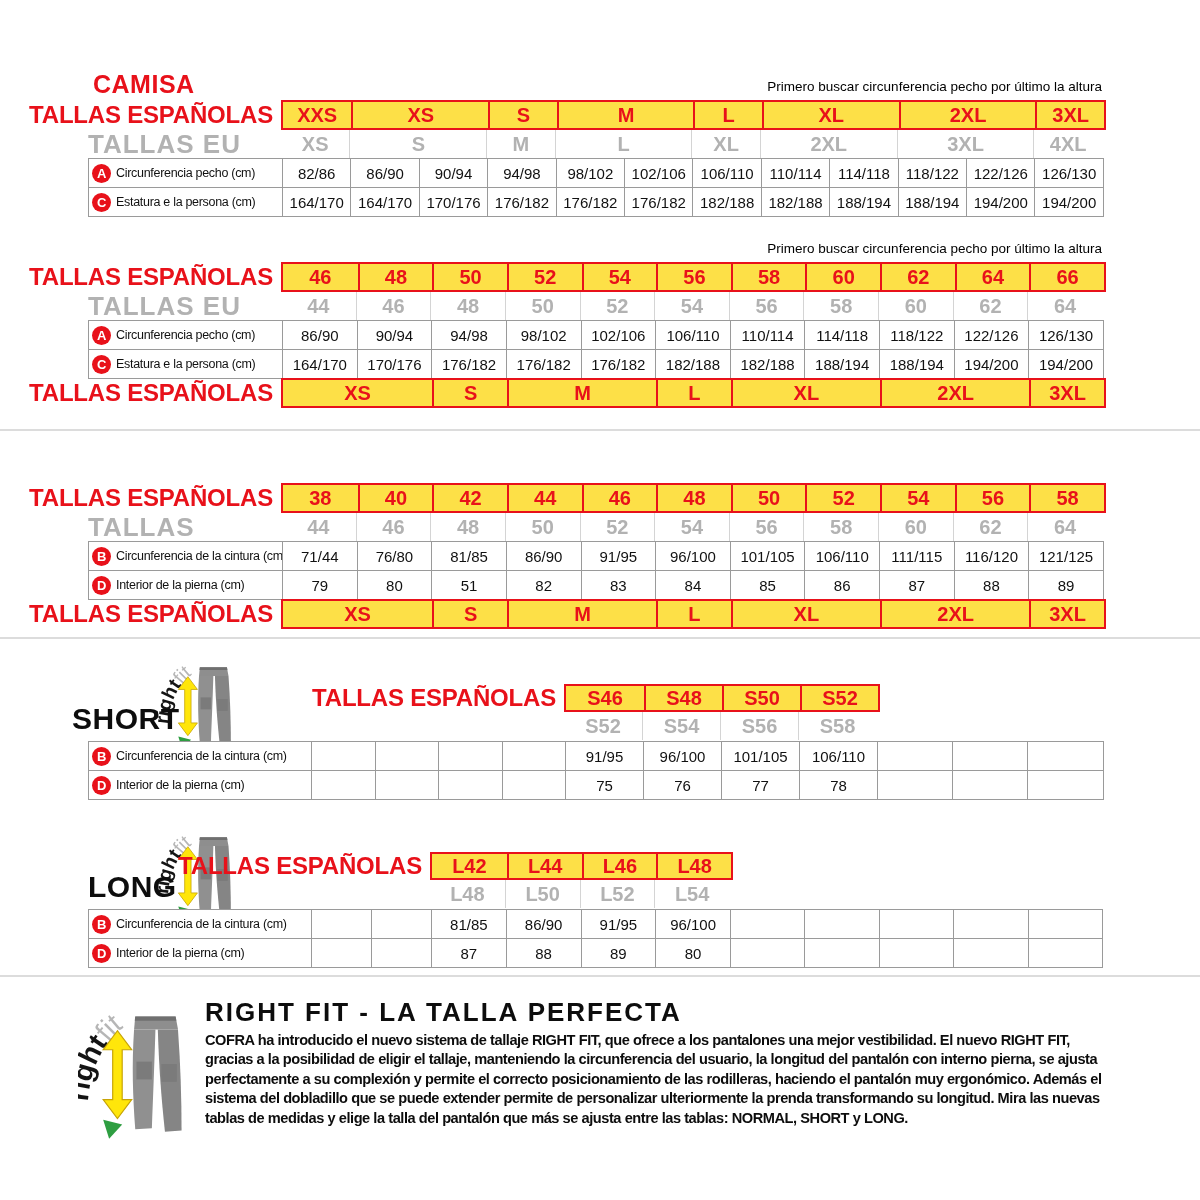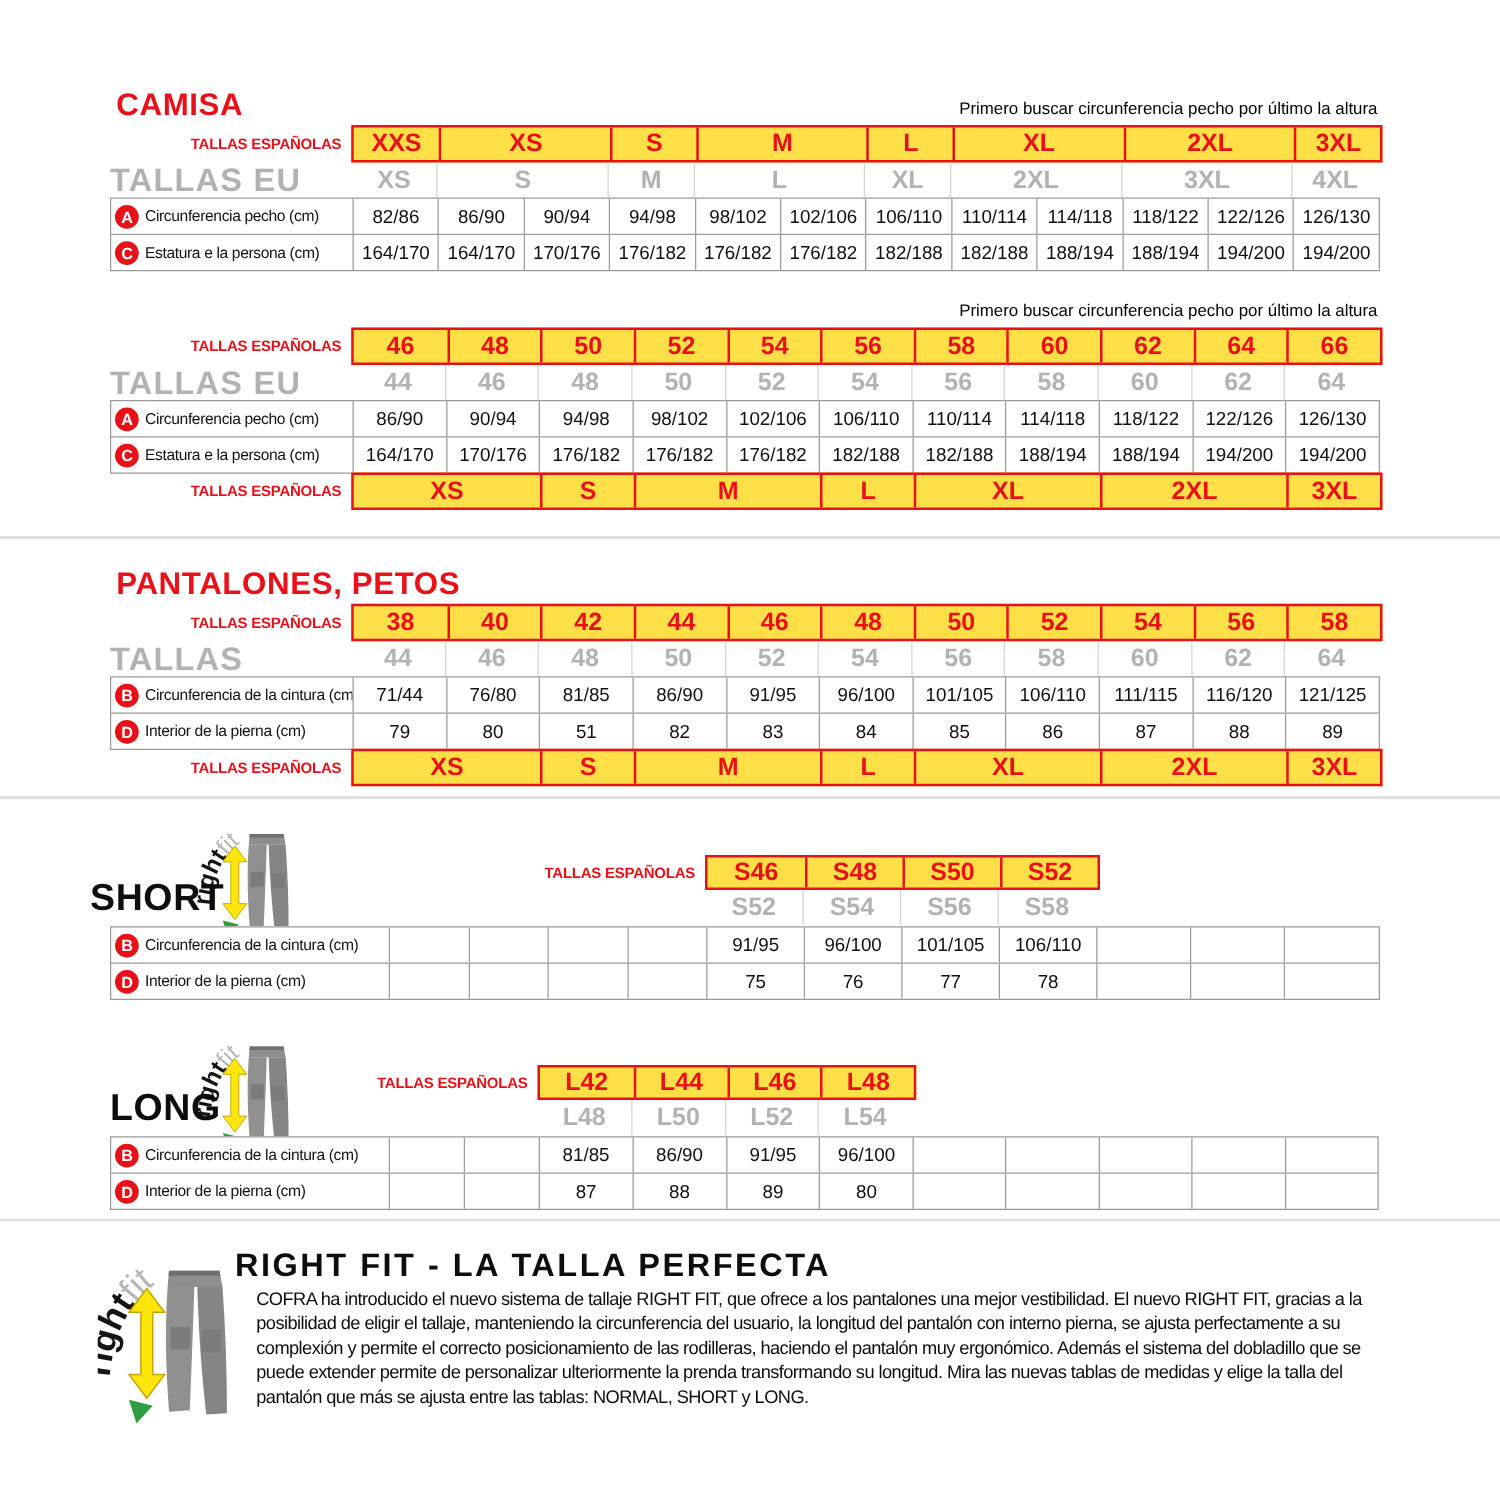--- a/index.html
+++ b/index.html
@@ -16,21 +16,21 @@
   .divider{position:absolute;left:0;width:1200px;height:2px;background:#dcdcdc;}
   .sec-title{
     position:absolute;color:var(--red);font-weight:bold;font-size:25px;
     letter-spacing:0.5px;white-space:nowrap;
   }
   .note{
     position:absolute;left:88px;width:1014px;text-align:right;font-size:13.5px;color:#000;
     white-space:nowrap;
   }
   .es-label{
-    position:absolute;color:var(--red);font-weight:bold;font-size:12px;
+    position:absolute;color:var(--red);font-weight:bold;font-size:24px;
     display:flex;align-items:center;justify-content:flex-end;padding-right:8px;
     box-sizing:border-box;letter-spacing:-0.2px;white-space:nowrap;text-align:center;
   }
   .eu-label{
     position:absolute;color:var(--gray);font-weight:bold;font-size:26px;
     display:flex;align-items:center;letter-spacing:1px;white-space:nowrap;
   }
   .red-grid{
     position:absolute;display:grid;height:30px;box-sizing:border-box;
     border:2.5px solid var(--red);background:#fde047;
@@ -62,21 +62,21 @@
     font-size:15px;color:#111;
   }
   .sl-name{
     position:absolute;color:#0d0d0d;font-weight:bold;font-size:30px;letter-spacing:0.5px;white-space:nowrap;
   }
   .logo{position:absolute;}
   .rf-heading{
     position:absolute;color:#0d0d0d;font-weight:bold;font-size:26px;letter-spacing:2px;white-space:nowrap;
   }
   .rf-paragraph{
-    position:absolute;width:902px;font-size:14.6px;line-height:19.4px;letter-spacing:-0.45px;color:#0d0d0d;
+    position:absolute;width:902px;font-size:14.6px;line-height:19.4px;letter-spacing:-0.45px;color:#0d0d0d;font-weight:bold;
   }
 </style>
 </head>
 <body>
 
 <div id="root">
 
   <svg width="0" height="0" style="position:absolute" xmlns="http://www.w3.org/2000/svg" xmlns:xlink="http://www.w3.org/1999/xlink">
     <defs>
       <symbol id="rf-logo" viewBox="0 0 104 128">
@@ -242,21 +242,20 @@
         <div class="red-cell first" style="grid-column: span 2;">XS</div>
         <div class="red-cell">S</div>
         <div class="red-cell" style="grid-column: span 2;">M</div>
         <div class="red-cell">L</div>
         <div class="red-cell" style="grid-column: span 2;">XL</div>
         <div class="red-cell" style="grid-column: span 2;">2XL</div>
         <div class="red-cell">3XL</div>
       </div>
     </div>
 
-  <div class="sec-title" style="left:93px;top:453px">PANTALONES, PETOS</div>
   <div id="t-pantalones">
       <div class="es-label" style="left: 88px; top: 483px; width: 193px; height: 30px;">TALLAS ESPAÑOLAS</div>
       <div class="red-grid" style="left: 281px; top: 483px; grid-template-columns: repeat(11, 74.64px); text-align: center;">
         <div class="red-cell first">38</div>
         <div class="red-cell">40</div>
         <div class="red-cell">42</div>
         <div class="red-cell">44</div>
         <div class="red-cell">46</div>
         <div class="red-cell">48</div>
         <div class="red-cell">50</div>
@@ -435,16 +434,16 @@
           <div class="val-cell"></div>
           <div class="val-cell"></div>
           <div class="val-cell"></div>
         </div>
       </div>
     </div>
 
   <svg class="logo" style="left:78px;top:988px" width="124" height="152">
       <use href="#rf-logo"></use>
     </svg>
-  <div class="rf-heading" style="left:188px;top:997px">RIGHT FIT - LA TALLA PERFECTA</div>
+  <div class="rf-heading" style="left:205px;top:997px">RIGHT FIT - LA TALLA PERFECTA</div>
   <div class="rf-paragraph" style="left:205px;top:1031px">COFRA ha introducido el nuevo sistema de tallaje RIGHT FIT, que ofrece a los pantalones una mejor vestibilidad. El nuevo RIGHT FIT, gracias a la posibilidad de eligir el tallaje, manteniendo la circunferencia del usuario, la longitud del pantalón con interno pierna, se ajusta perfectamente a su complexión y permite el correcto posicionamiento de las rodilleras, haciendo el pantalón muy ergonómico. Además el sistema del dobladillo que se puede extender permite de personalizar ulteriormente la prenda transformando su longitud. Mira las nuevas tablas de medidas y elige la talla del pantalón que más se ajusta entre las tablas: NORMAL, SHORT y LONG.</div>
 
 </div>
 
 </body></html>

